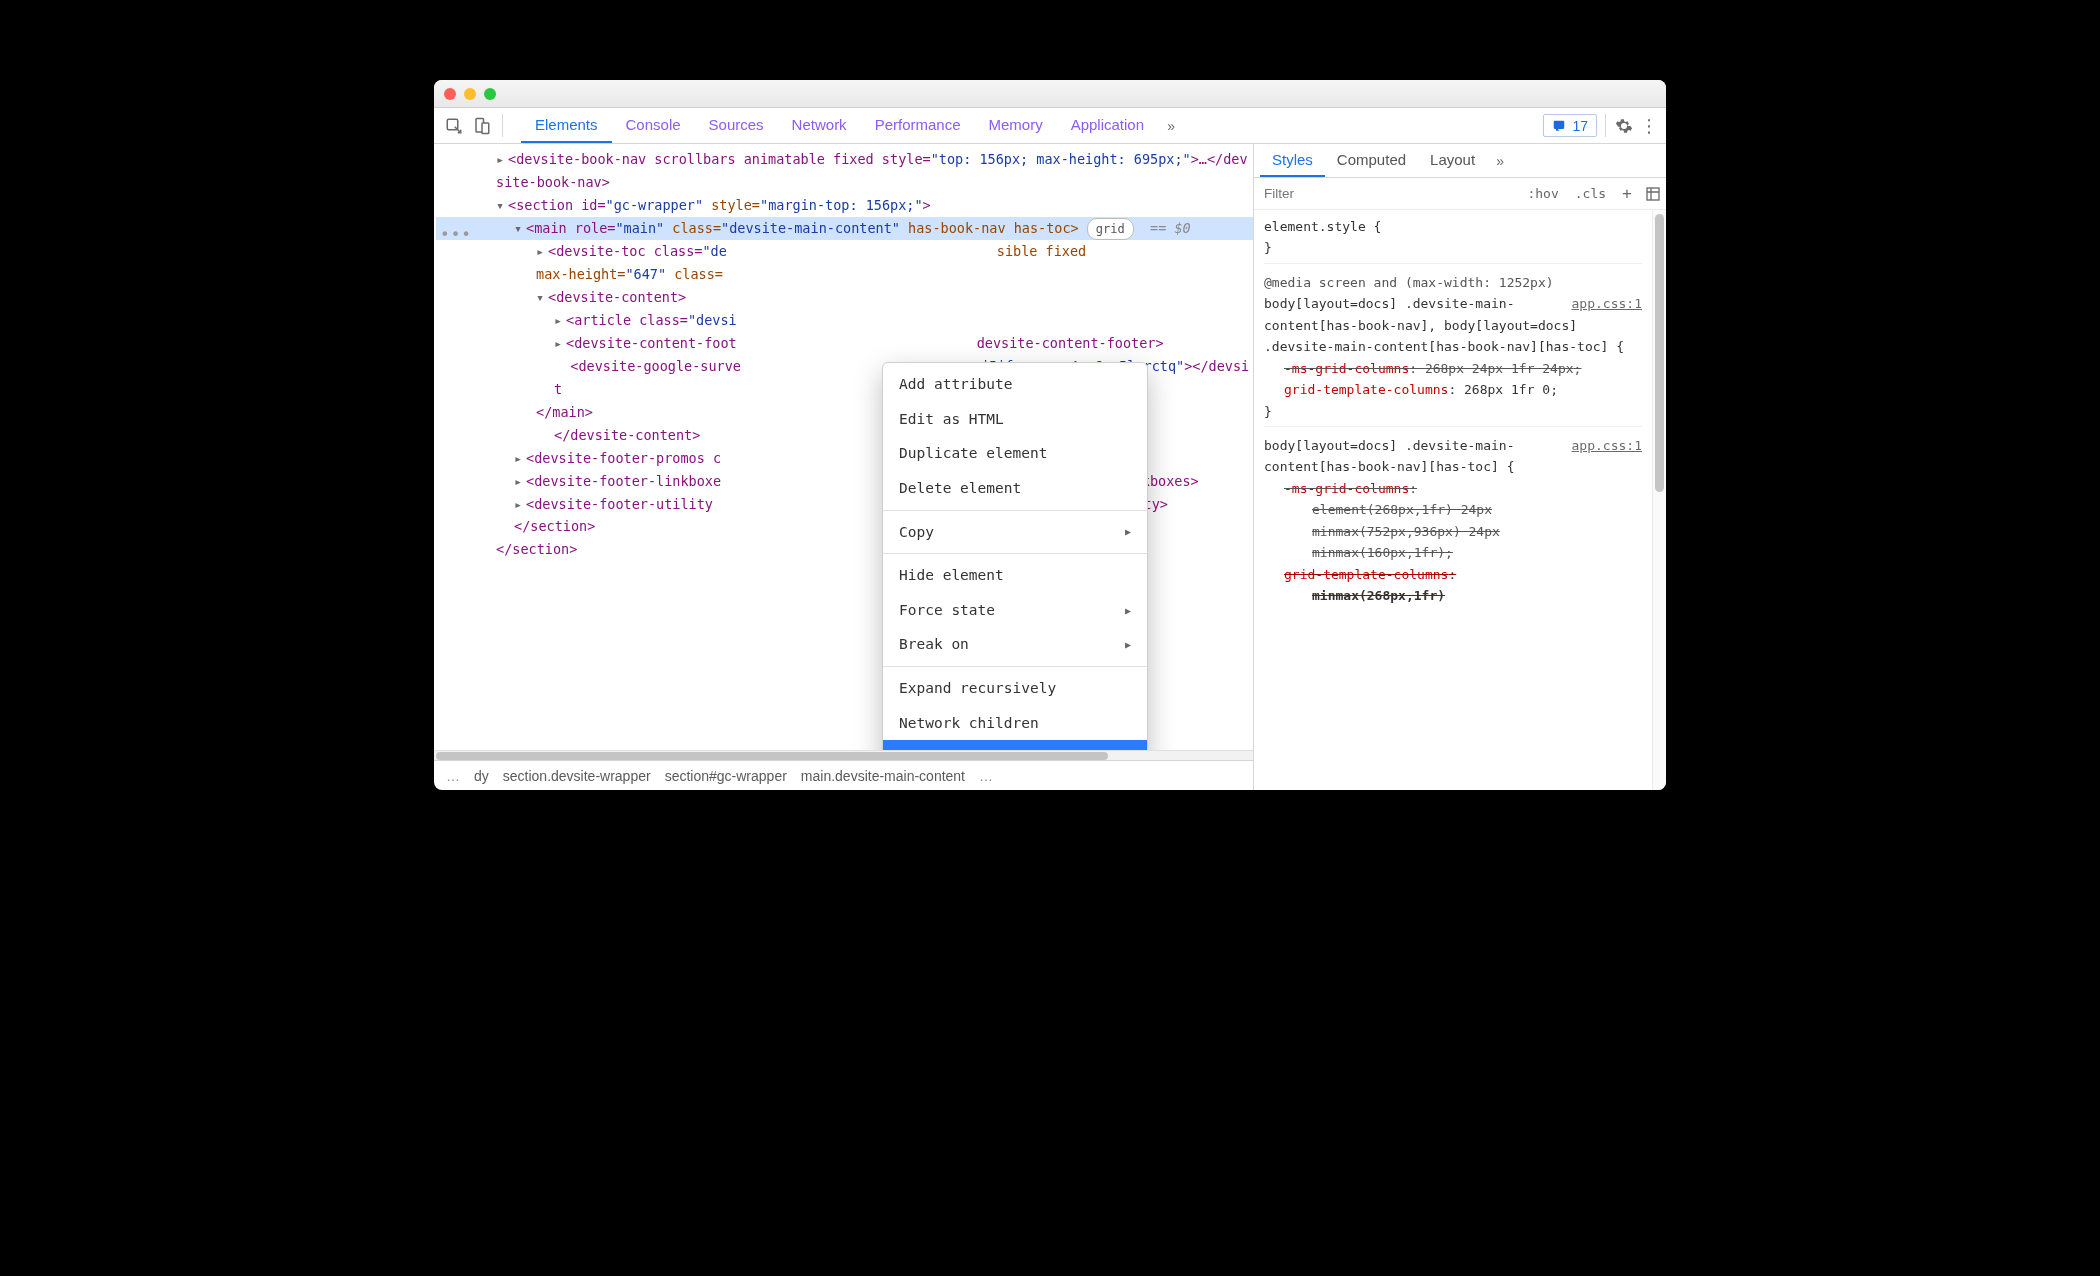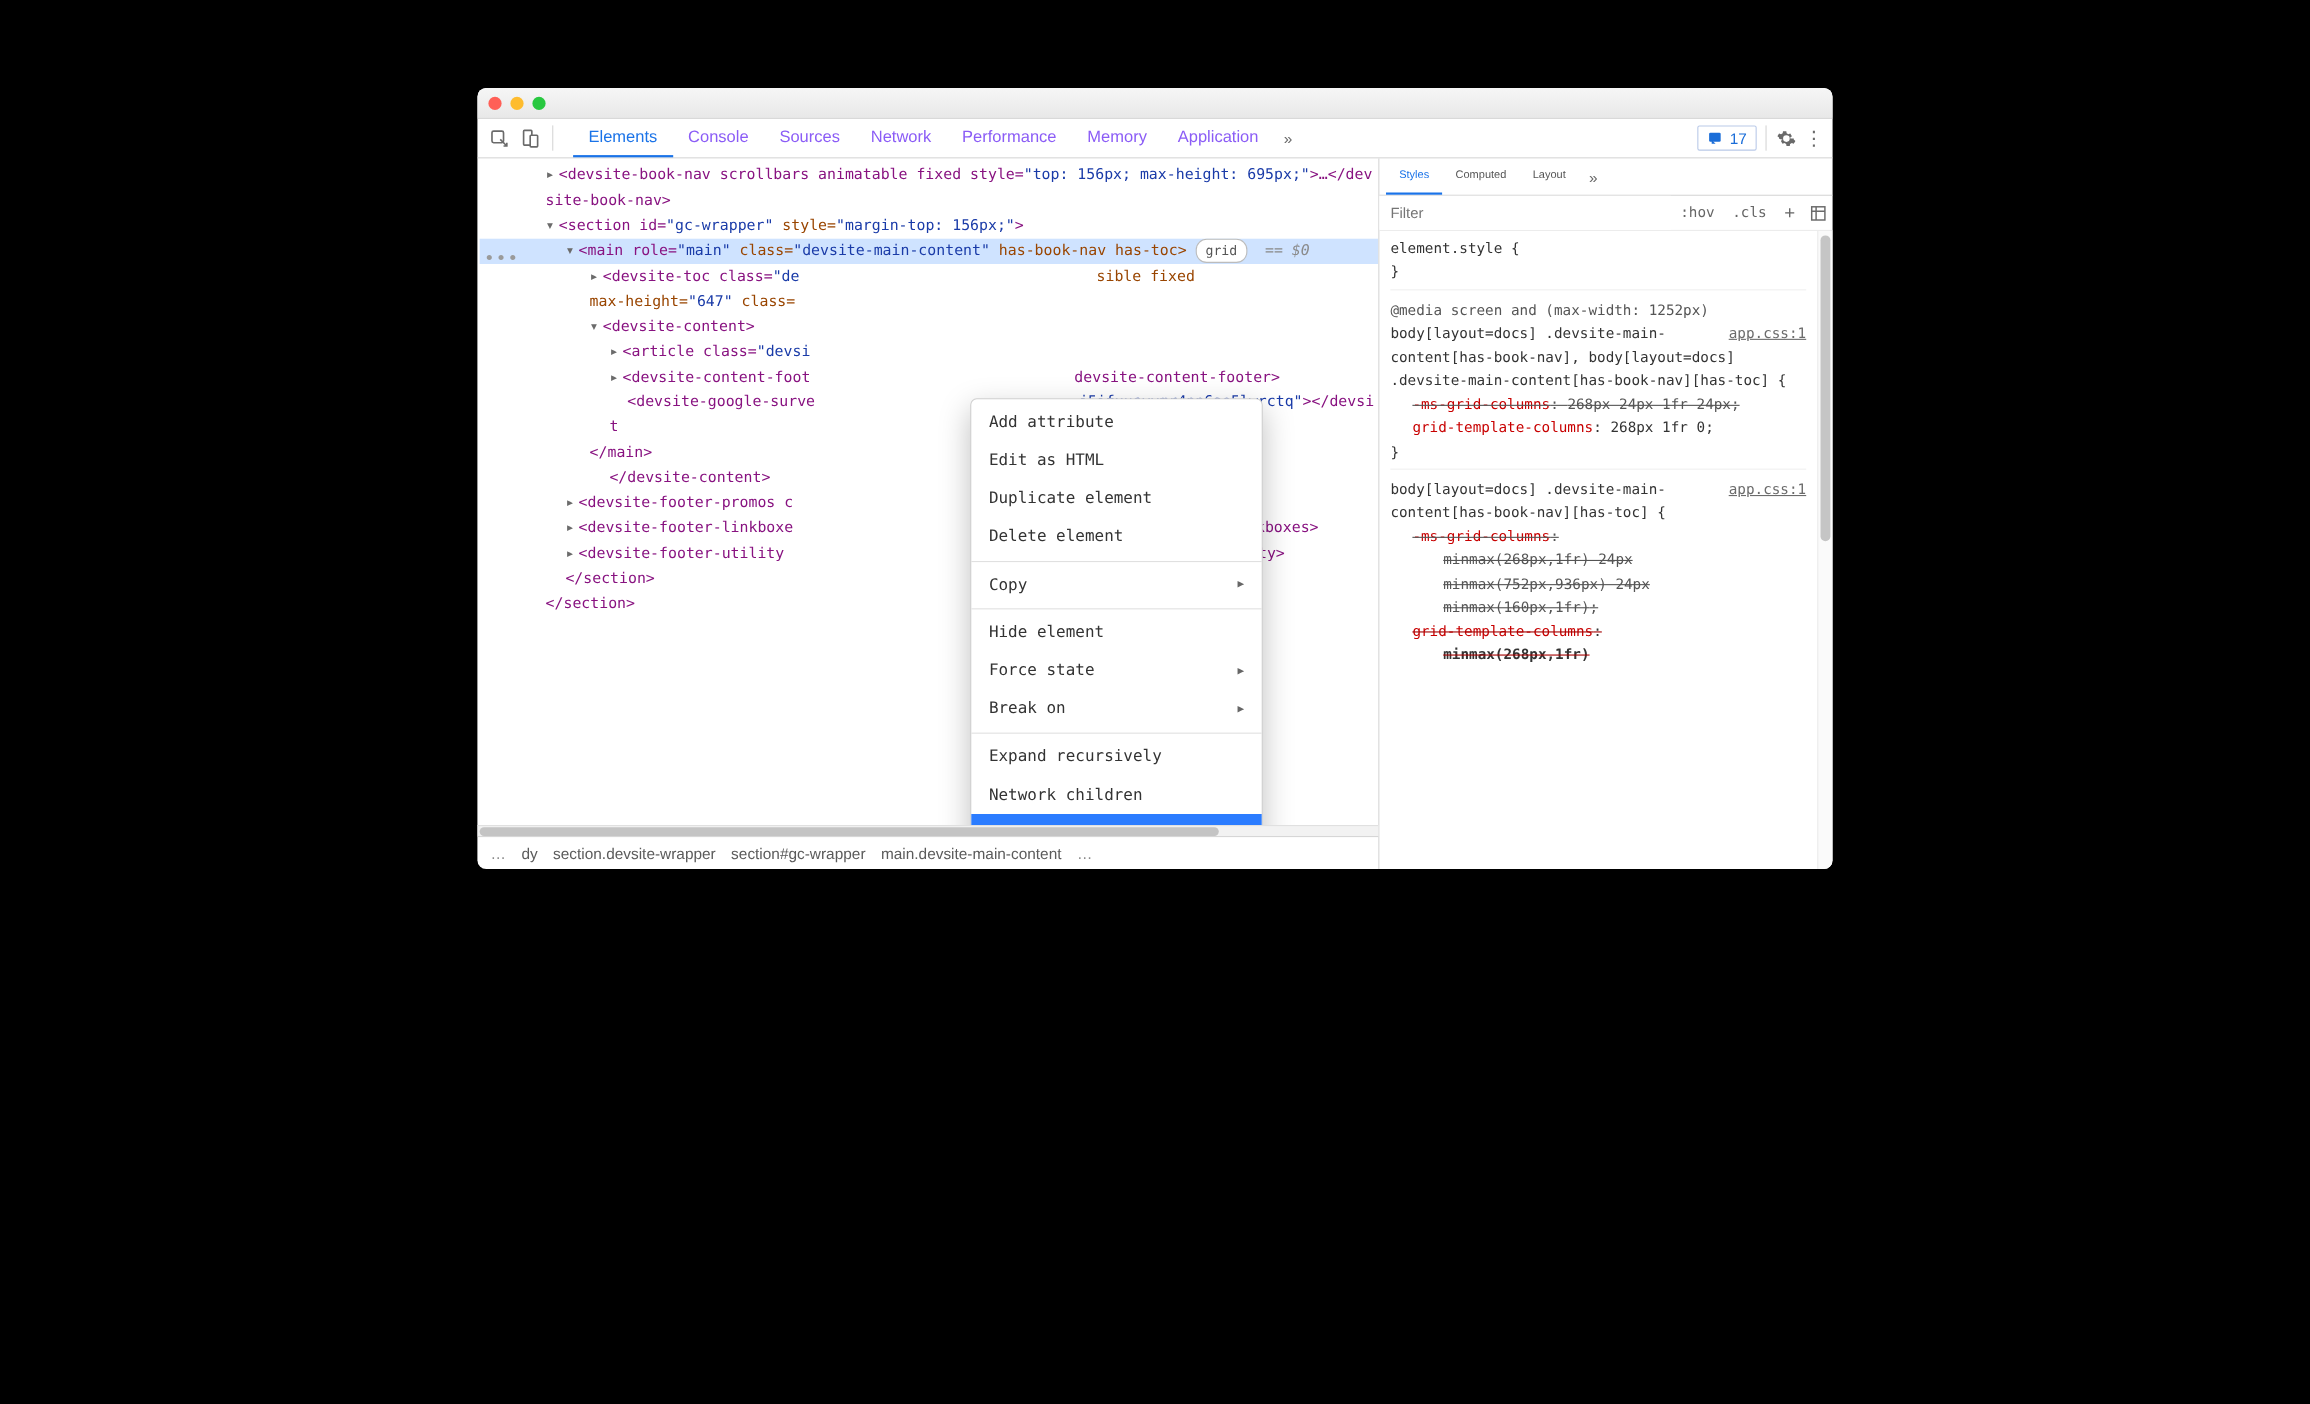--- a/index.html
+++ b/index.html
@@ -32,21 +32,21 @@
   .selwrap { position:relative; }
   .dotsg { position:absolute; left:4px; top:4px; color:#9a9a9a; font-size:16px; letter-spacing:1px;}
   .gridpill { display:inline-block; border:1px solid #bcbcbc; border-radius:10px; padding:0 8px; font-size:12px; color:#555; background:#fff;}
   .gray { color:#8a8a8a; font-style:italic;}
   .domscroll { height:10px; background:#f2f2f2; border-top:1px solid #e0e0e0; position:relative;}
   .domscroll .thumb { position:absolute; left:2px; top:1px; height:8px; width:82%; background:#c4c4c4; border-radius:4px;}
   .breadcrumb { height:30px; border-top:1px solid #d6d6d6; display:flex; align-items:center; gap:14px; padding:0 12px; font-size:14px; color:#5b5b5b; overflow:hidden;}
   .bc-ell{color:#8a8a8a;}
   .stylespanel { width:412px; display:flex; flex-direction:column; }
   .stabs { display:flex; align-items:center; border-bottom:1px solid #d6d6d6; height:34px; padding:0 6px;}
-  .stab { padding:0 12px; font-size:10px; color:#555; height:100%; display:flex; align-items:center; border-bottom:2px solid transparent;}
+  .stab { padding:0 12px; font-size:15px; color:#555; height:100%; display:flex; align-items:center; border-bottom:2px solid transparent;}
   .stab.active { color:#1a73e8; border-bottom-color:#1a73e8;}
   .sfilterbar { display:flex; align-items:center; border-bottom:1px solid #ececec; height:32px;}
   .sfilter { flex:1; border:none; outline:none; font-size:13.5px; color:#777; padding:0 10px; height:100%;}
   .sbtn { padding:0 8px; color:#666; font-family: Menlo, monospace; font-size:13px;}
   .plus { padding:0 8px; color:#666; font-size:17px;}
   .sbox{ width:26px; display:flex; align-items:center; justify-content:center;}
   .rules { flex:1; overflow:hidden; font-family: Menlo, Consolas, monospace; font-size:13px; line-height:1.65; color:#333; padding:6px 10px;}
   .rule{margin-bottom:8px; padding-bottom:4px; border-bottom:1px solid #efefef;}
   .link{ color:#6b6b6b; text-decoration: underline; float:right;}
   .name{color:#c80000;} .strike{text-decoration: line-through; color:#555; text-decoration-color:#555;} .strike .name{color:#c80000;} 
@@ -220,21 +220,21 @@
           <span class="link">app.css:1</span>
           <div>body[layout=docs] .devsite-main-content[has-book-nav], body[layout=docs] .devsite-main-content[has-book-nav][has-toc] {</div>
           <div style="padding-left:20px;" class="strike"><span class="name">-ms-grid-columns</span>: <span>268px 24px 1fr 24px</span>;</div>
           <div style="padding-left:20px;"><span class="name">grid-template-columns</span>: <span>268px 1fr 0</span>;</div>
           <div>}</div>
         </div>
         <div class="rule" style="border:none;">
           <span class="link">app.css:1</span>
           <div>body[layout=docs] .devsite-main-content[has-book-nav][has-toc] {</div>
           <div style="padding-left:20px;" class="strike"><span class="name">-ms-grid-columns</span>:</div>
-          <div style="padding-left:48px;" class="strike"><span>minmax(268px,1fr) 24px</span></div>
+          <div style="padding-left:48px;" class="strike"><span>element(268px,1fr) 24px</span></div>
           <div style="padding-left:48px;" class="strike"><span>minmax(752px,936px) 24px</span></div>
           <div style="padding-left:48px;" class="strike"><span>minmax(160px,1fr)</span>;</div>
           <div style="padding-left:20px;" class="strike2"><span class="name">grid-template-columns</span>:</div>
           <div style="padding-left:48px;font-weight:bold;" class="strike2"><span>minmax(268px,1fr)</span></div>
         </div>
       </div>
       <div class="vscroll">
               <div class="th"></div>
             </div>
       </div>

